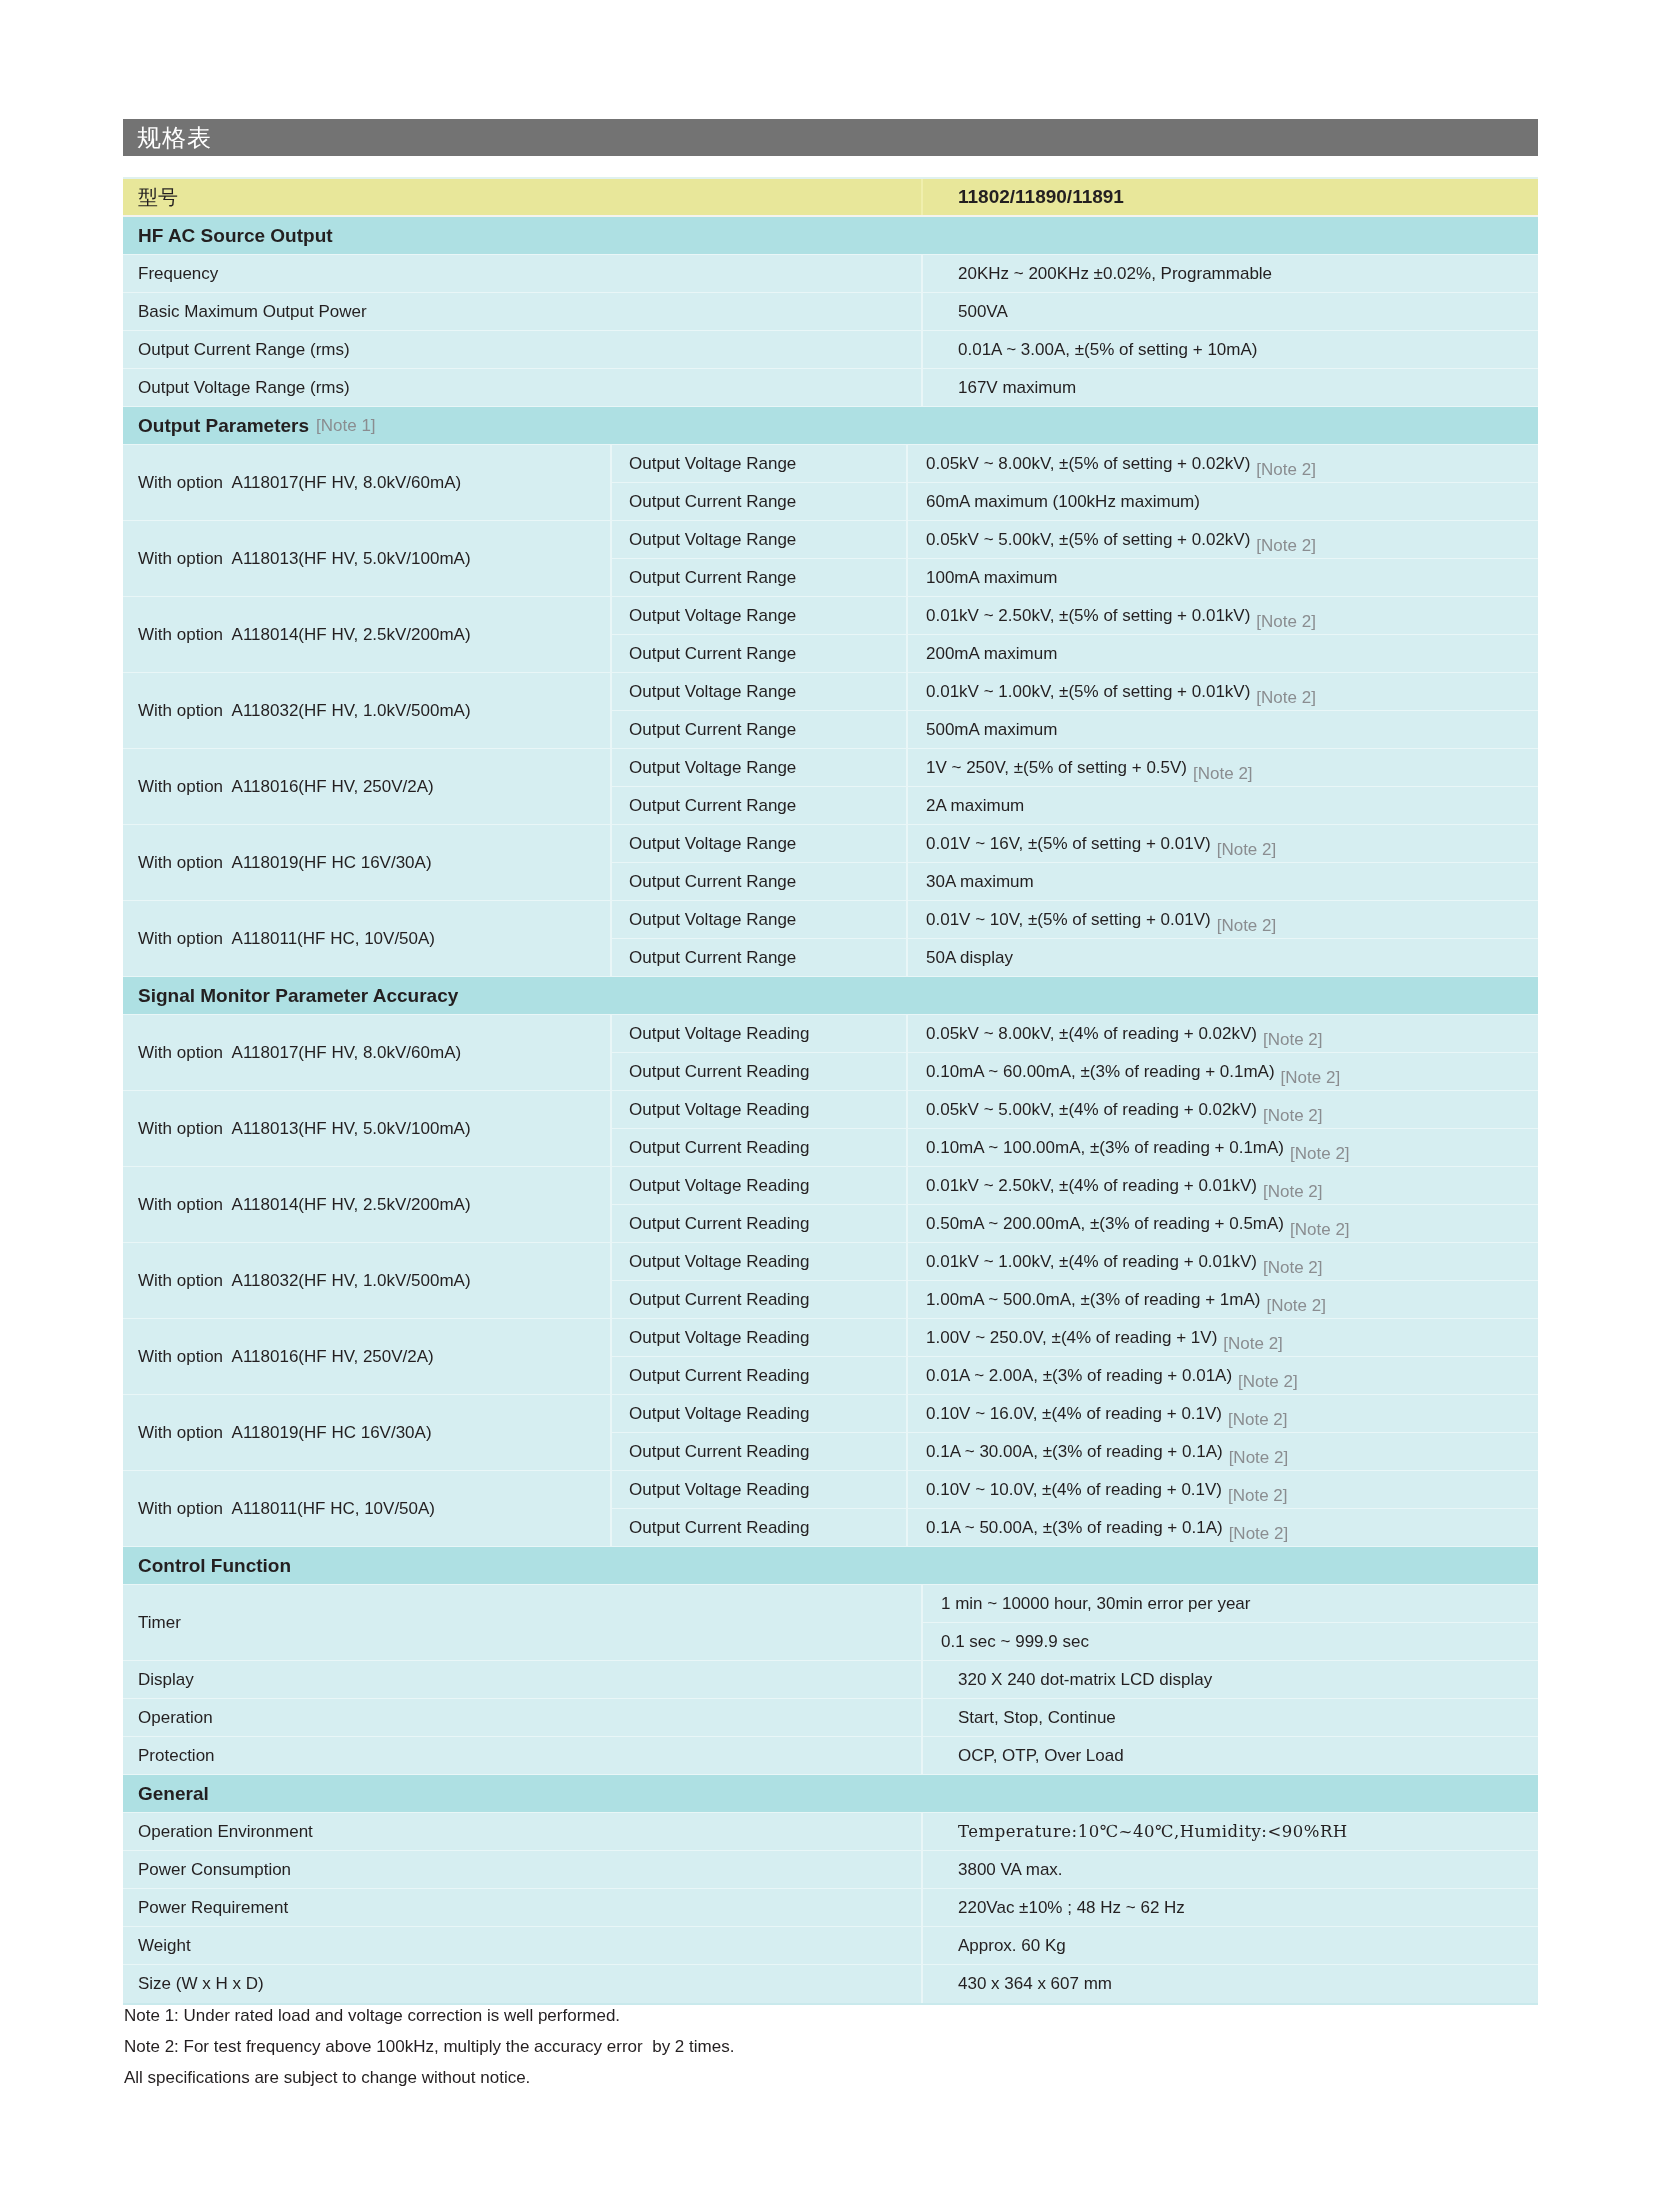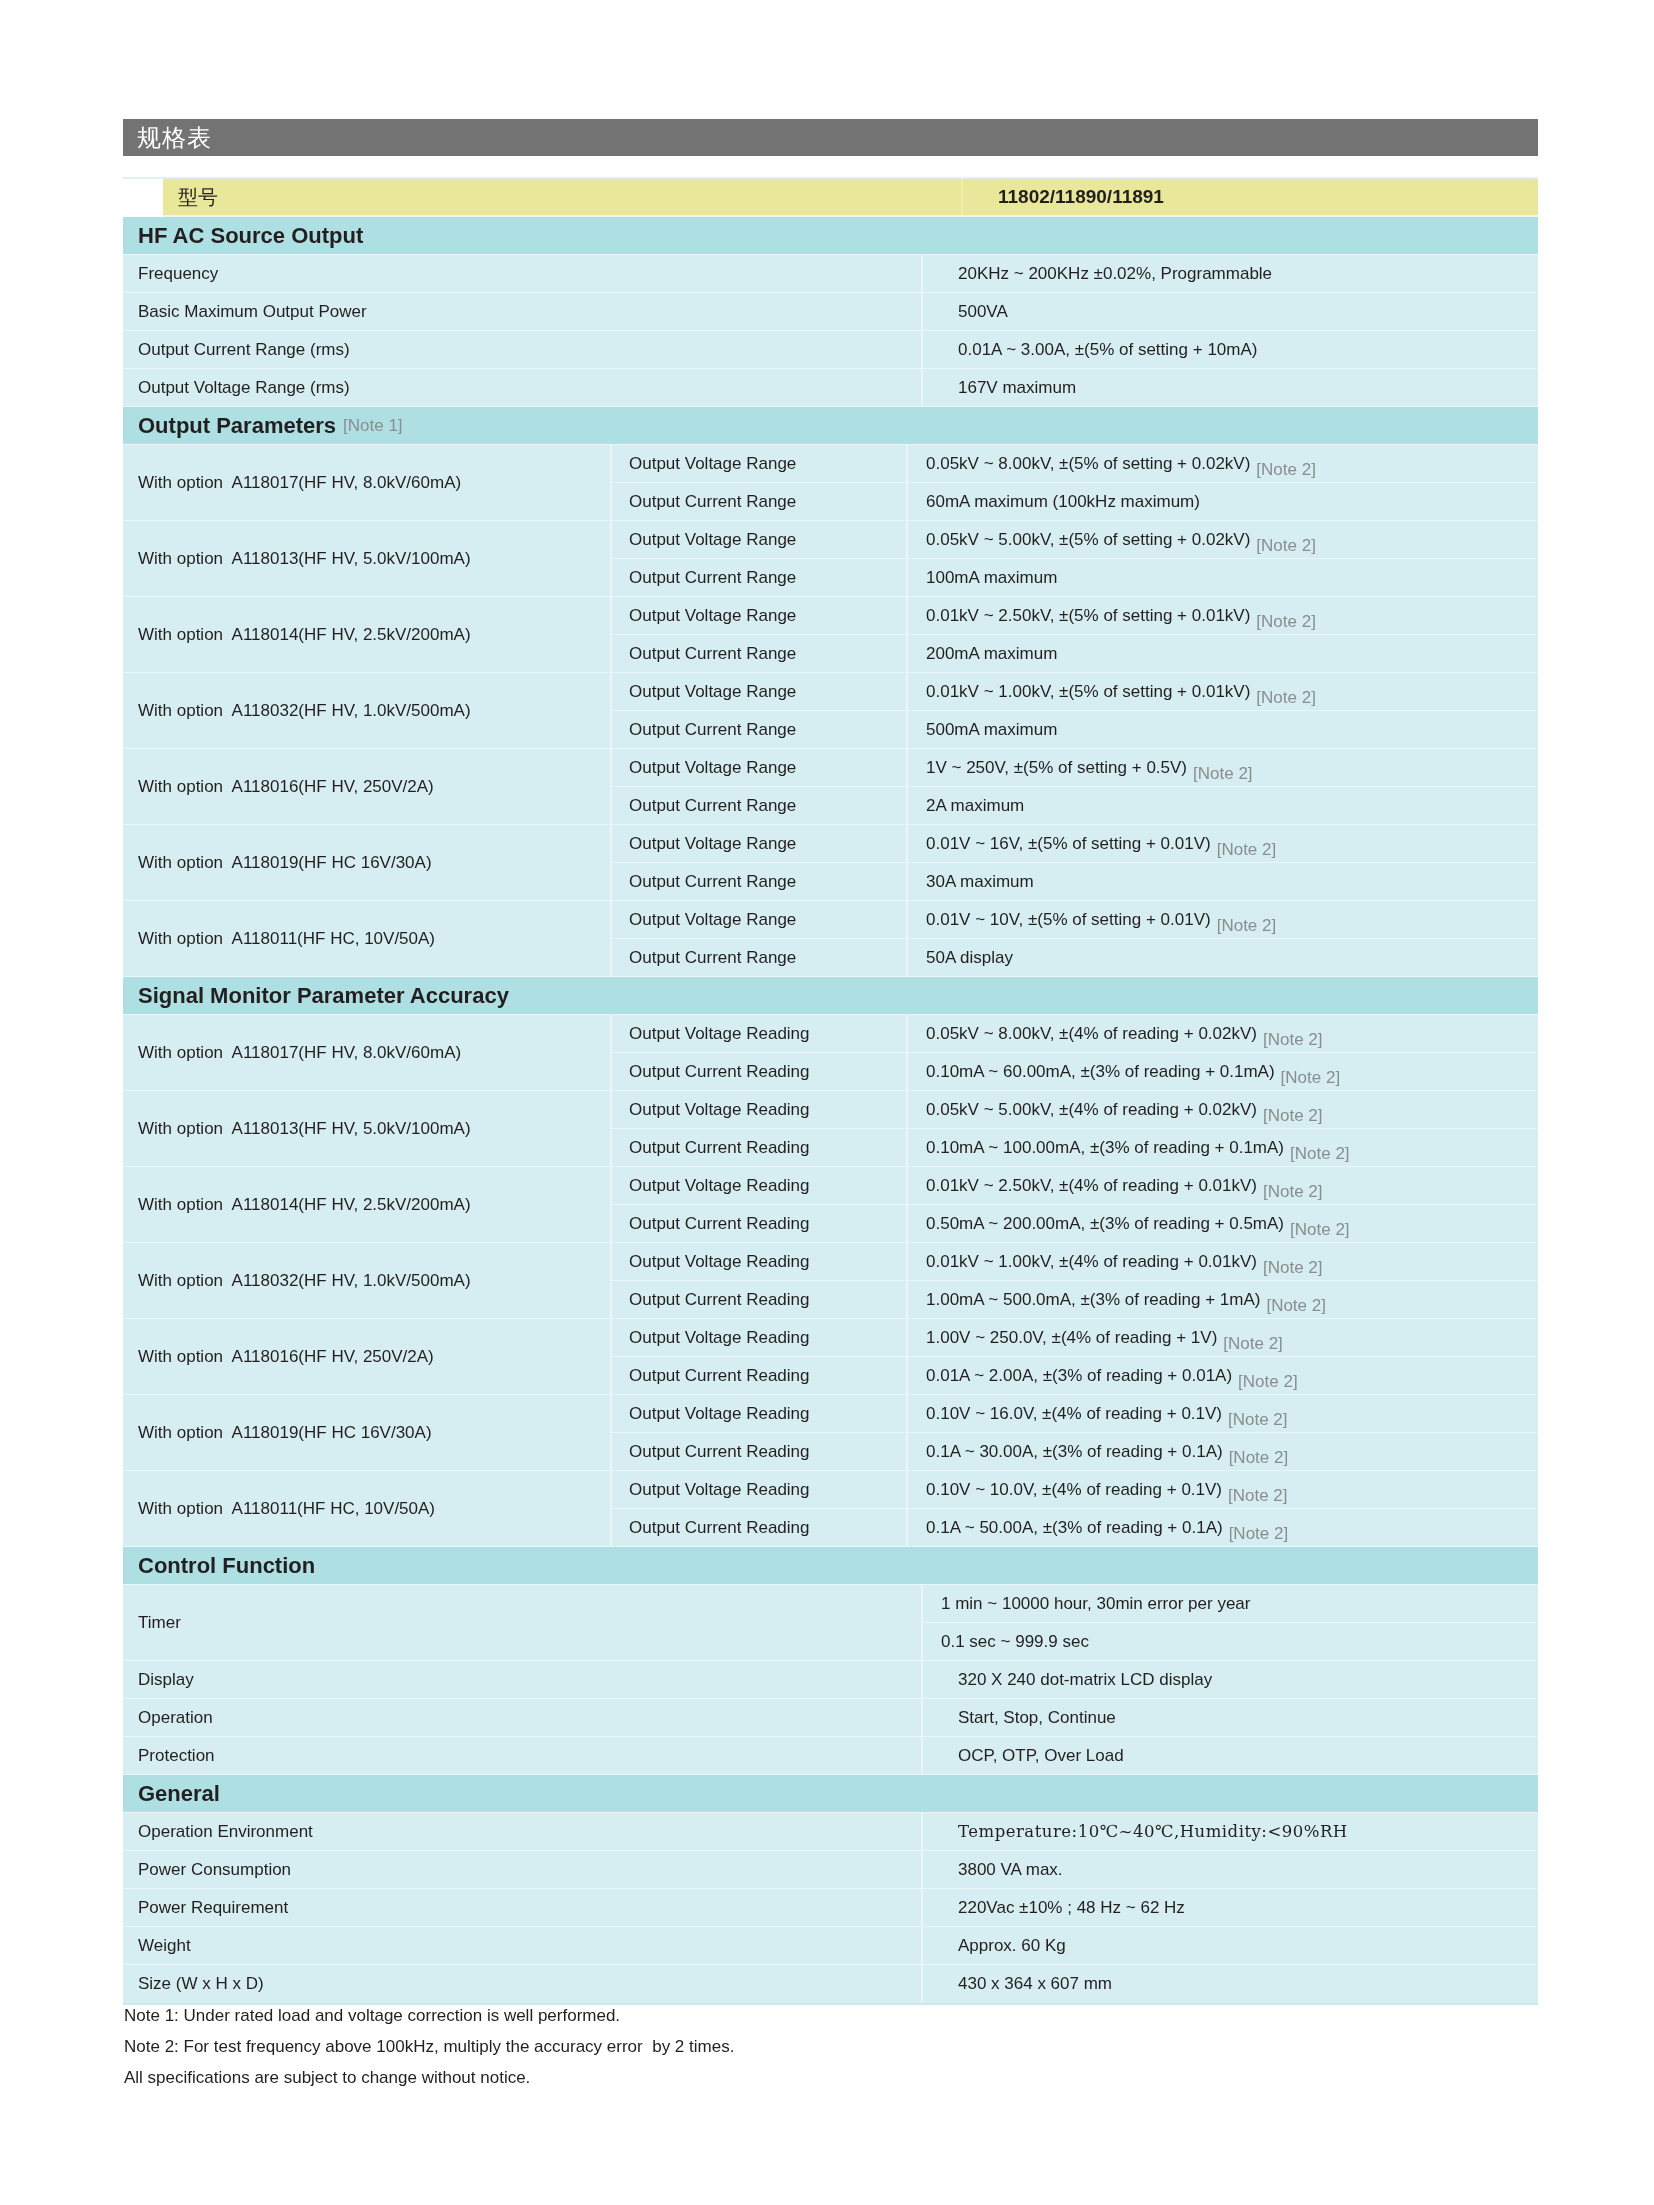--- a/index.html
+++ b/index.html
@@ -27,28 +27,28 @@
   .t-row{display:flex;box-sizing:border-box;border-bottom:1.5px solid #e9f6f7;background:#d6eef1;}
   .t-row.h1{height:38px;}
   .t-row.h2{height:76px;}
   .t-row:last-child{border-bottom:none;}
 
   .cell{display:flex;align-items:center;box-sizing:border-box;padding-left:15px;min-width:0;}
   .lbl{width:798px;flex:0 0 auto;}
   .val{flex:1 1 auto;border-left:2px solid #e9f6f7;padding-left:35px;}
 
   
-  .t-row.model{background:#e8e79a;border-bottom:2px solid #f4f3ee;margin-left:40px;}
+  .t-row.model{background:#e8e79a;border-bottom:2px solid #f4f3ee;}
   .t-row.model .lbl{font-size:20px;}
   .t-row.model .val{border-left-color:#f0efad;font-weight:bold;font-size:19px;}
 
   
   .t-row.sec{background:#aee0e3;}
   .sec .cell{width:100%;}
-  .sec-title{font-weight:bold;font-size:22px;}
+  .sec-title{font-weight:bold;font-size:19px;}
   .sec-note{color:#8a8d90;font-weight:normal;margin-left:7px;}
 
   
   .opt{width:487px;flex:0 0 auto;}
   .opt span{white-space:pre-wrap;}
   .subcol{flex:1 1 auto;display:flex;flex-direction:column;border-left:2px solid #e9f6f7;min-width:0;}
   .sub{flex:1 1 0;display:flex;min-width:0;}
   .sub + .sub{border-top:1.5px solid #e9f6f7;}
   .param{width:294px;flex:0 0 auto;display:flex;align-items:center;box-sizing:border-box;padding-left:17px;}
   .sval{flex:1 1 auto;display:flex;align-items:center;box-sizing:border-box;padding-left:18px;border-left:2px solid #e9f6f7;min-width:0;}

